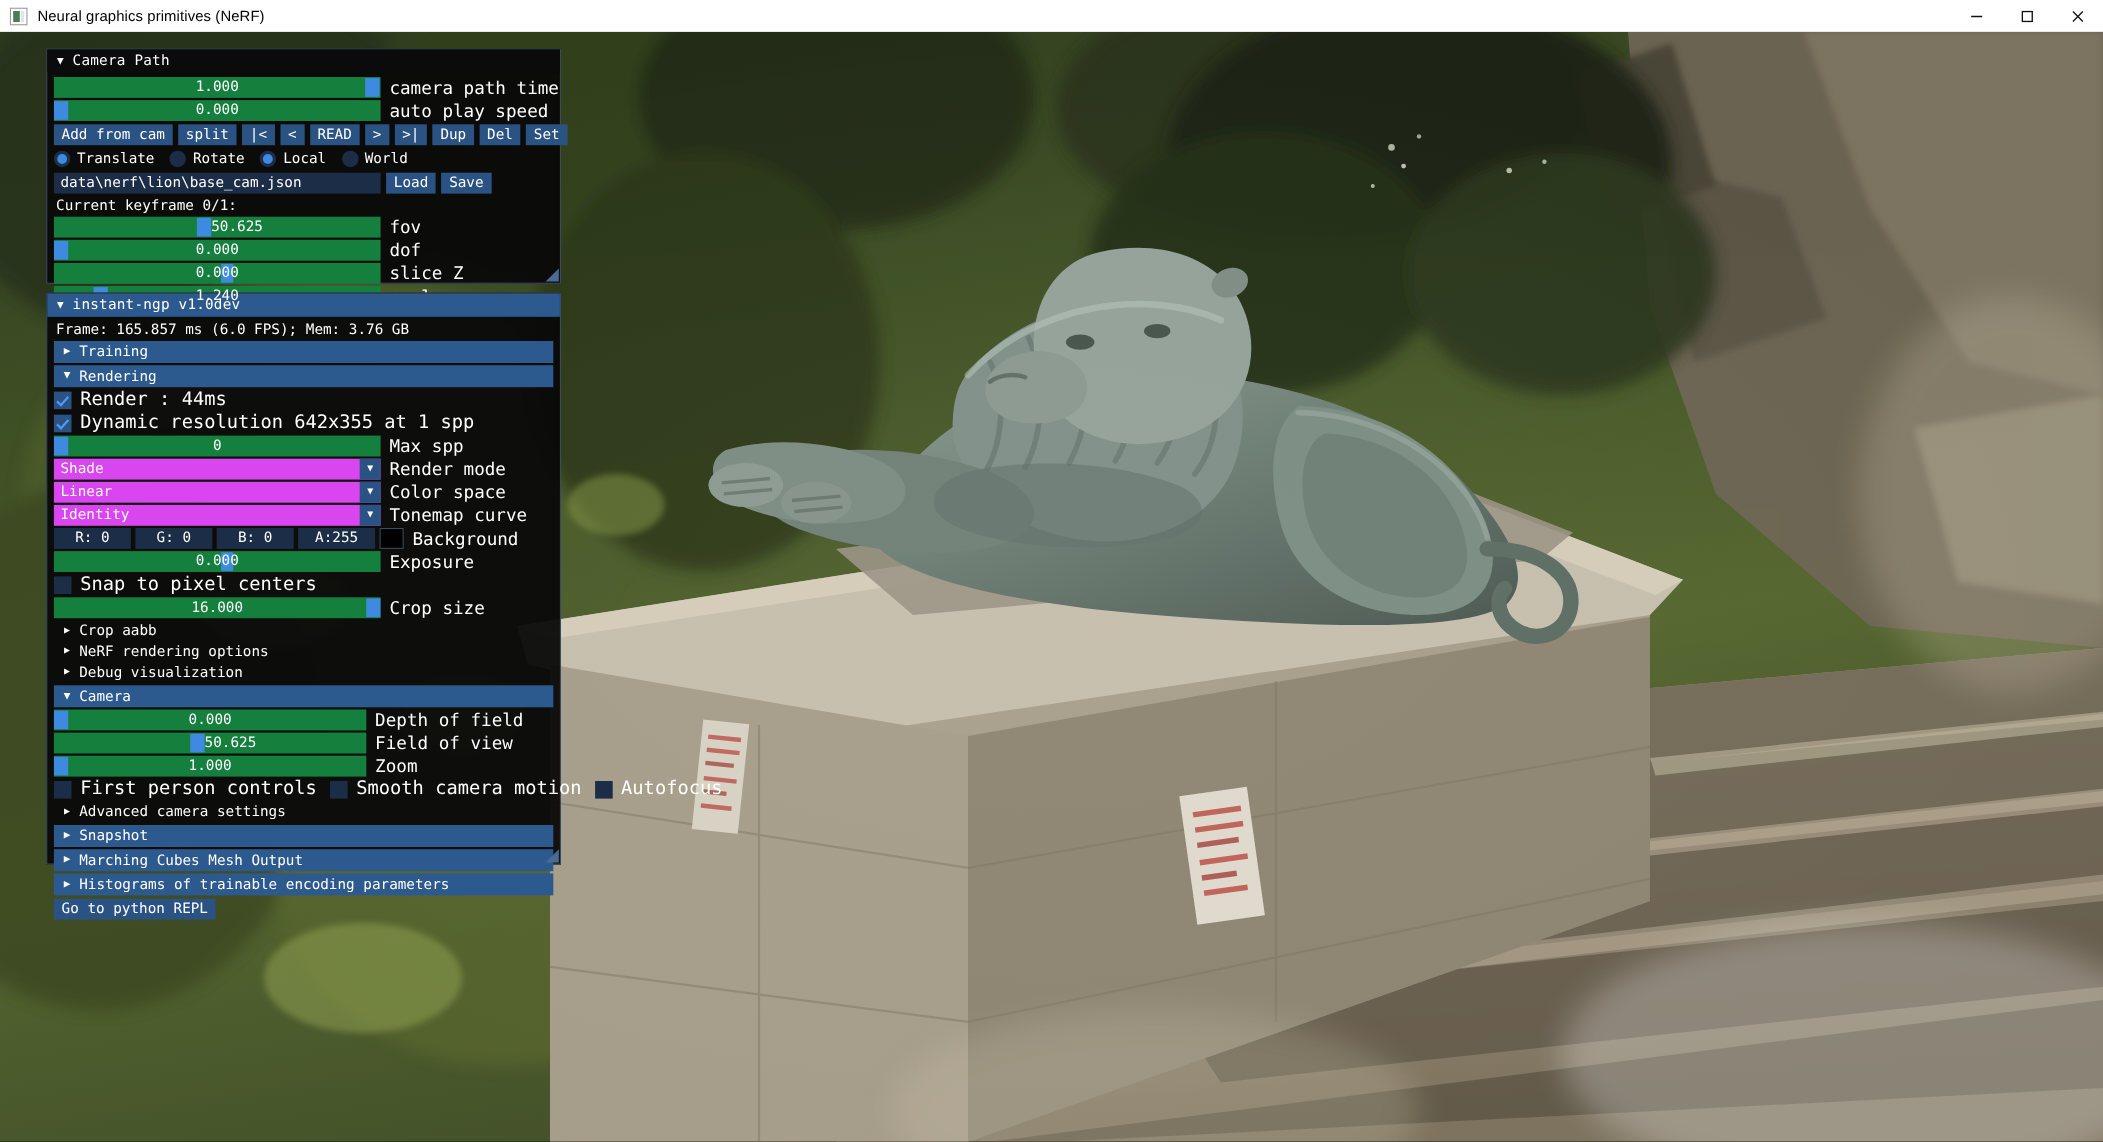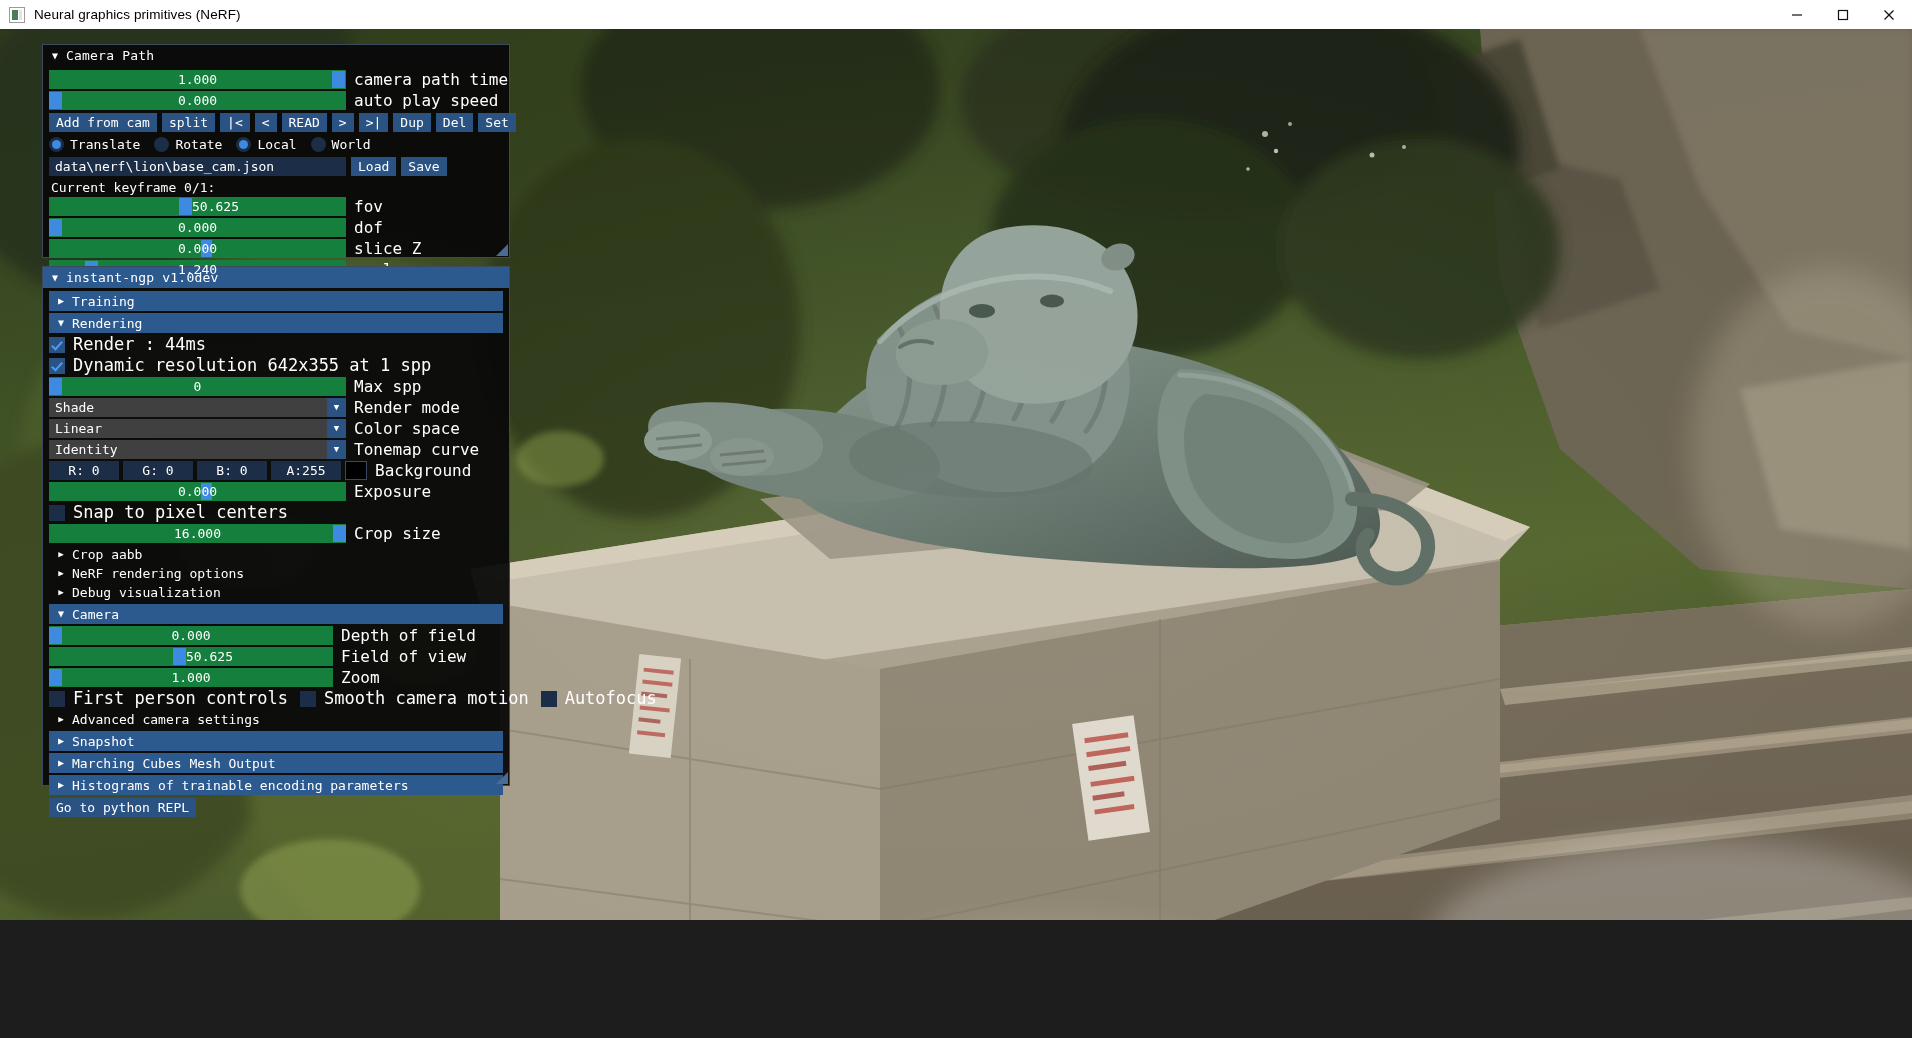--- a/index.html
+++ b/index.html
@@ -5,21 +5,21 @@
 <style>
   html, body {
     margin: 0; padding: 0;
     width: 1912px; height: 1038px;
     overflow: hidden;
     background: #1d1d1d;
     font-family: "DejaVu Sans Mono", "Liberation Mono", monospace;
   }
   #app {
     position: relative;
-    width: 1912px; height: 920px;
+    width: 1912px; height: 1038px;
     overflow: hidden;
   }
 
   
   #titlebar {
     position: absolute; left: 0; top: 0;
     width: 1912px; height: 29px;
     background: #ffffff;
     border-bottom: 1px solid #d9d9d9;
     display: flex; align-items: center;
@@ -210,21 +210,21 @@
     font-size: 13px;
     color: #ffffff;
     overflow: hidden;
     white-space: nowrap;
     flex: none;
   }
 
   
   .combo {
     height: 19px;
-    background: #404040;
+    background: #d946ef;
     display: flex; align-items: center;
     box-sizing: border-box;
     position: relative;
     flex: none;
   }
   .combo .ctext {
     padding-left: 6px;
     font-size: 13px; color: #ffffff;
     white-space: nowrap;
   }
@@ -623,20 +623,21 @@
     <div class="resize-grip"></div>
   </div>
 
   <div class="panel" id="main-panel" style="left:42px; top:266px; width:468px; height:520px;">
     <div class="panel-title">
       <span class="arrow">▼</span>
       <span>instant-ngp v1.0dev</span>
     </div>
     <div class="panel-body" style="padding-top:3px;">
 
+      <div class="statictext">Frame: 165.857 ms (6.0 FPS); Mem: 3.76 GB</div>
 
       <div class="cheader">
         <span class="arrow">▶</span>
         <span>Training</span>
       </div>
 
       <div class="cheader">
         <span class="arrow">▼</span>
         <span>Rendering</span>
       </div>

